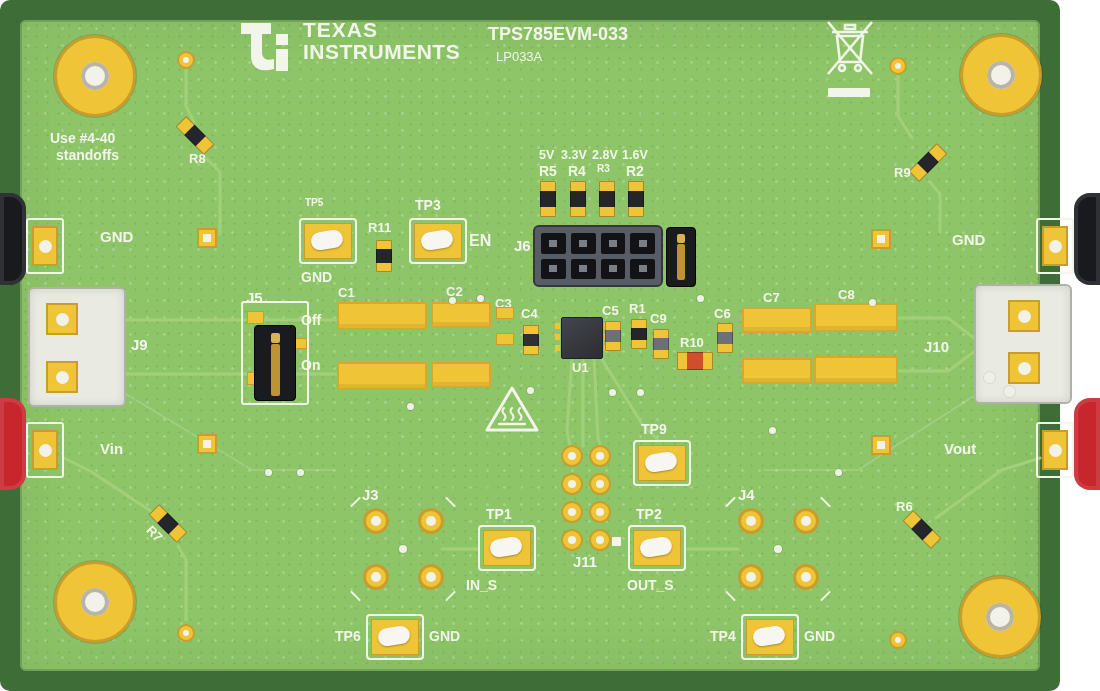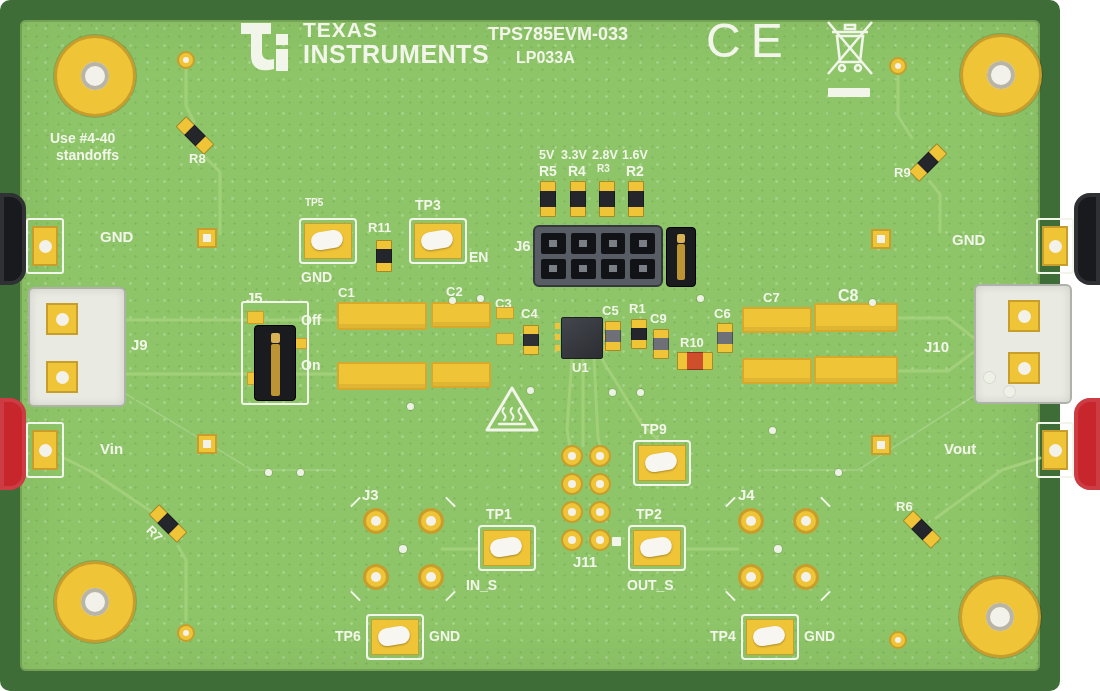--- a/index.html
+++ b/index.html
@@ -142,24 +142,23 @@
   <div class="pad-sm" style="left:871px;top:435px">
       <i></i>
     </div>
 
   <svg class="abs" style="left:236px;top:14px" width="60" height="62" viewBox="0 0 60 62">
     <path d="M5 9 h30 v11 h-9 v18 c0 7 5 9 12 7 v10 c-14 4 -23 -1 -23 -13 v-22 h-10 z" fill="#f2f5ea"></path>
     <rect x="40" y="20" width="12" height="11" fill="#f2f5ea"></rect>
     <rect x="40" y="35" width="12" height="22" fill="#f2f5ea"></rect>
   </svg>
   <div class="silk" style="left:303px;top:19px;font-size:21px;letter-spacing:1px">TEXAS</div>
-  <div class="silk" style="left:303px;top:41px;font-size:25px;letter-spacing:.5px">INSTRUMENTS</div>
+  <div class="silk" style="left:303px;top:41px;font-size:21px;letter-spacing:.5px">INSTRUMENTS</div>
   <div class="silk" style="left:488px;top:25px;font-size:18px;font-weight:600">TPS785EVM-033</div>
-  <div class="silk" style="left:516px;top:50px;font-size:16px;font-weight:bold">LP033A</div>
-  <div class="silk" style="left:706px;top:16px;font-size:48px;font-weight:500;letter-spacing:10px">CE</div>
+  <div class="silk" style="left:496px;top:50px;font-size:13px;font-weight:normal">LP033A</div>
 
   <svg class="abs" style="left:820px;top:16px" width="60" height="66" viewBox="0 0 60 66">
     <g stroke="#f2f5ea" stroke-width="2.6" fill="none">
       <path d="M17 20 L43 20 L40 46 L20 46 Z"></path>
       <line x1="12" y1="16" x2="48" y2="16"></line>
       <rect x="25" y="9" width="10" height="4"></rect>
       <circle cx="22" cy="52" r="3"></circle>
       <circle cx="38" cy="52" r="3"></circle>
       <line x1="8" y1="6" x2="52" y2="58"></line>
       <line x1="52" y1="6" x2="8" y2="58"></line>
@@ -221,21 +220,21 @@
     </div>
   <div class="silk" style="left:301px;top:270px;font-size:14px">GND</div>
   <div class="silk" style="left:368px;top:221px;font-size:13px">R11</div>
   <div class="vres" style="left:376px;top:240px;height:32px;background:linear-gradient(180deg,#f0c437 0 27%,#24262b 27% 73%,#f0c437 73% 100%)"></div>
   <div class="silk" style="left:415px;top:198px;font-size:14px">TP3</div>
   <div class="tp" style="left:409px;top:218px">
       <div class="tp-pad">
         <div class="tp-bar"></div>
       </div>
     </div>
-  <div class="silk" style="left:469px;top:250px;font-size:14px">EN</div>
+  <div class="silk" style="left:469px;top:233px;font-size:16px">EN</div>
 
   <div class="silk" style="left:246px;top:290px;font-size:15px">J5</div>
   <div class="silkbox" style="left:241px;top:301px;width:68px;height:104px"></div>
   <div class="ypad" style="left:247px;top:311px;width:17px;height:13px"></div>
   <div class="ypad" style="left:247px;top:372px;width:17px;height:13px"></div>
   <div class="ypad" style="left:295px;top:338px;width:12px;height:11px"></div>
   <div class="shunt" style="left:254px;top:325px;width:42px;height:76px">
     <div class="goldtip" style="left:16px;top:7px;width:9px;height:10px"></div>
     <div class="gold" style="left:16px;top:18px;width:9px;height:52px"></div>
   </div>
@@ -263,21 +262,21 @@
   <div class="silk" style="left:629px;top:302px;font-size:13px">R1</div>
   <div class="vres" style="left:631px;top:319px;height:30px;background:linear-gradient(180deg,#f0c437 0 27%,#24262b 27% 73%,#f0c437 73% 100%)"></div>
   <div class="silk" style="left:650px;top:312px;font-size:13px">C9</div>
   <div class="vres" style="left:653px;top:329px;height:30px;background:linear-gradient(180deg,#f0c437 0 27%,#6d7076 27% 73%,#f0c437 73% 100%)"></div>
   <div class="silk" style="left:680px;top:336px;font-size:13px">R10</div>
   <div class="vres" style="left:677px;top:352px;width:36px;height:18px;background:linear-gradient(90deg,#f0c437 0 26%,#cf4e2b 26% 74%,#f0c437 74% 100%)"></div>
   <div class="silk" style="left:714px;top:307px;font-size:13px">C6</div>
   <div class="vres" style="left:717px;top:323px;height:30px;background:linear-gradient(180deg,#f0c437 0 27%,#6d7076 27% 73%,#f0c437 73% 100%)"></div>
   <div class="silk" style="left:763px;top:291px;font-size:13px">C7</div>
   <div class="ycap" style="left:742px;top:307px;width:70px;height:26px"></div>
-  <div class="silk" style="left:838px;top:288px;font-size:16px">C8</div>
+  <div class="silk" style="left:838px;top:288px;font-size:13px">C8</div>
   <div class="ycap" style="left:814px;top:303px;width:84px;height:29px"></div>
   <div class="ycap" style="left:742px;top:358px;width:70px;height:26px"></div>
   <div class="ycap" style="left:814px;top:356px;width:84px;height:28px"></div>
 
   <div class="term" style="left:28px;top:287px;width:98px;height:120px"></div>
   <div class="pad" style="left:46px;top:303px;width:32px;height:32px">
       <div class="c"></div>
     </div>
   <div class="pad" style="left:46px;top:361px;width:32px;height:32px">
       <div class="c"></div>

